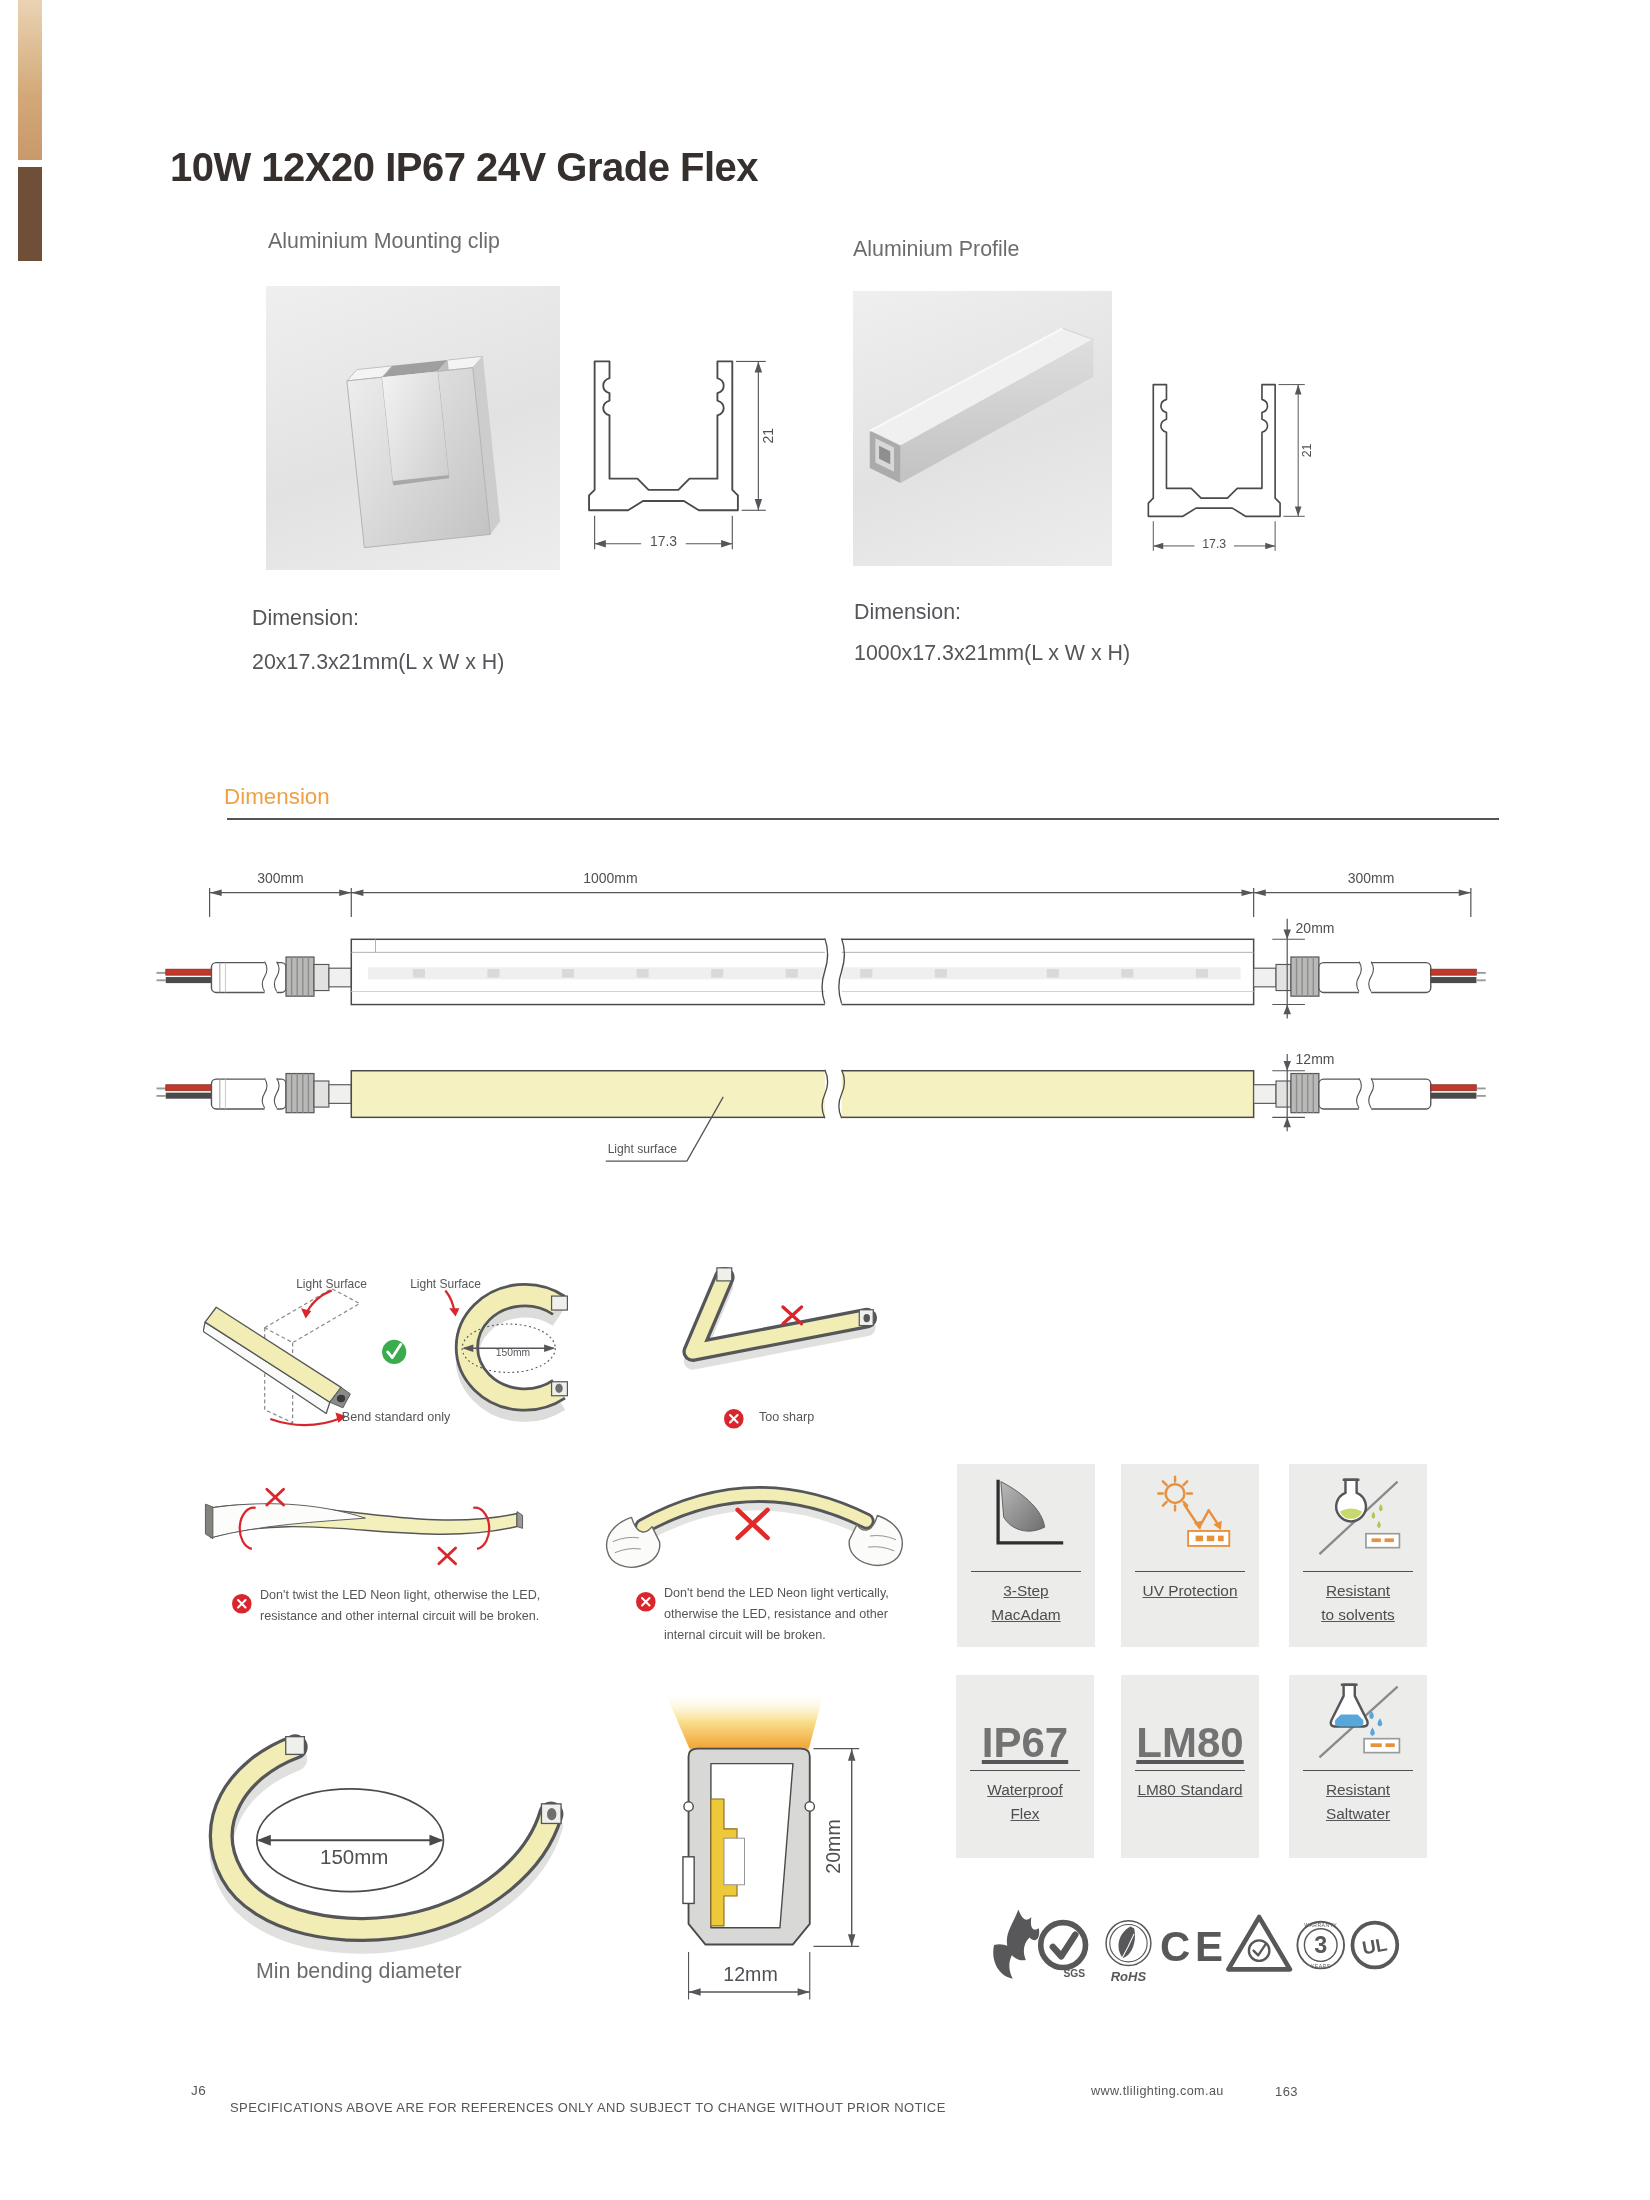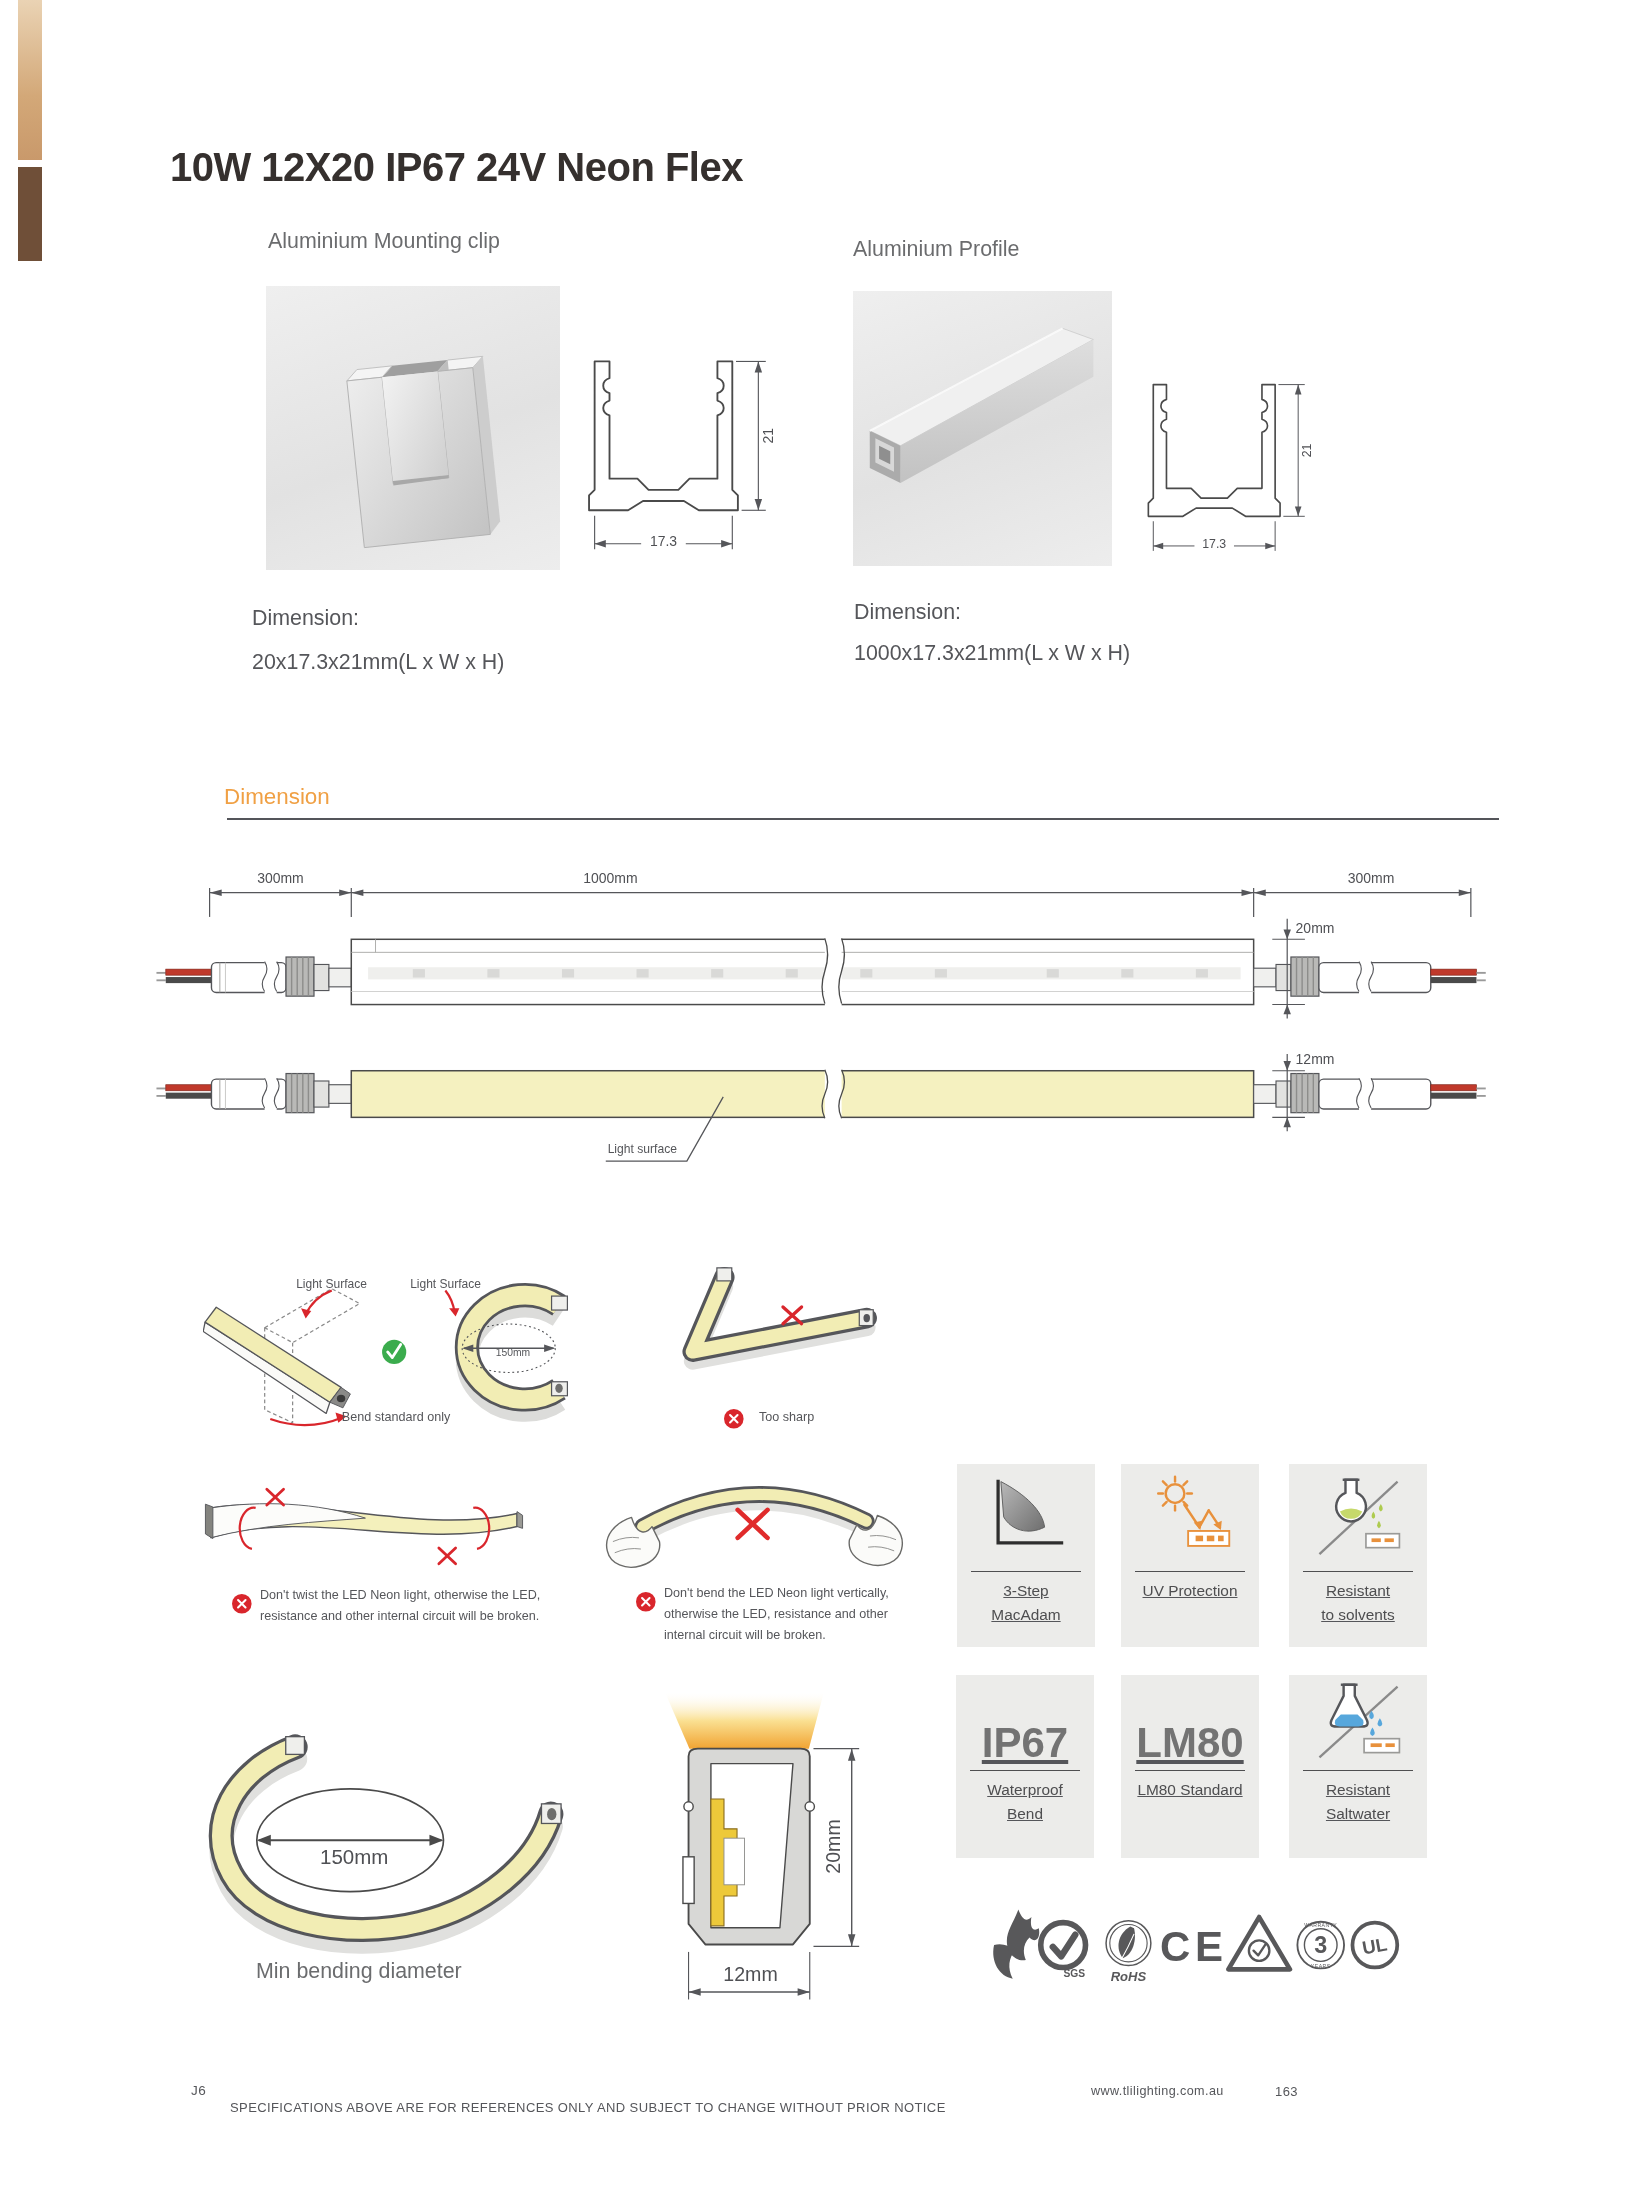--- a/index.html
+++ b/index.html
@@ -28,21 +28,21 @@
   .rot90{transform:rotate(-90deg);transform-origin:center center;}
 </style>
 </head>
 <body>
 
 <div class="page">
 
   <div class="abs" style="left:17.7px;top:0;width:24px;height:160px;background:linear-gradient(180deg,#EAD3B4 0%,#D3A878 60%,#C9996B 100%);"></div>
   <div class="abs" style="left:17.7px;top:167px;width:24px;height:94px;background:#6F4F38;"></div>
 
-  <div class="abs title" style="left:170px;top:145px;">10W 12X20 IP67 24V Neon Flex</div>
+  <div class="abs title" style="left:170px;top:145px;">10W 12X20 IP67 24V Grade Flex</div>
 
   <div class="abs seclabel" style="left:268px;top:229px;">Aluminium Mounting clip</div>
 
   <div class="abs photo" style="left:266px;top:286px;width:294px;height:284px;">
     <svg width="294" height="284" viewBox="0 0 315 305">
       <defs>
         <linearGradient id="alF" x1="0" y1="0" x2="1" y2="1">
           <stop offset="0" stop-color="#EDEDED"></stop>
             <stop offset="1" stop-color="#C3C3C3"></stop>
         </linearGradient>
@@ -458,21 +458,21 @@
       <div>Resistant</div>
       <div>to solvents</div>
     </div>
   </div>
 
   <div class="badge" style="left:956px;top:1675px;">
     <div class="big">IP67</div>
     <div class="brule"></div>
     <div class="lbl">
       <div>Waterproof</div>
-      <div>Bend</div>
+      <div>Flex</div>
     </div>
   </div>
 
   <div class="badge" style="left:1121px;top:1675px;">
     <div class="big">LM80</div>
     <div class="brule"></div>
     <div class="lbl">
       <div>LM80 Standard</div>
       <div></div>
     </div>

